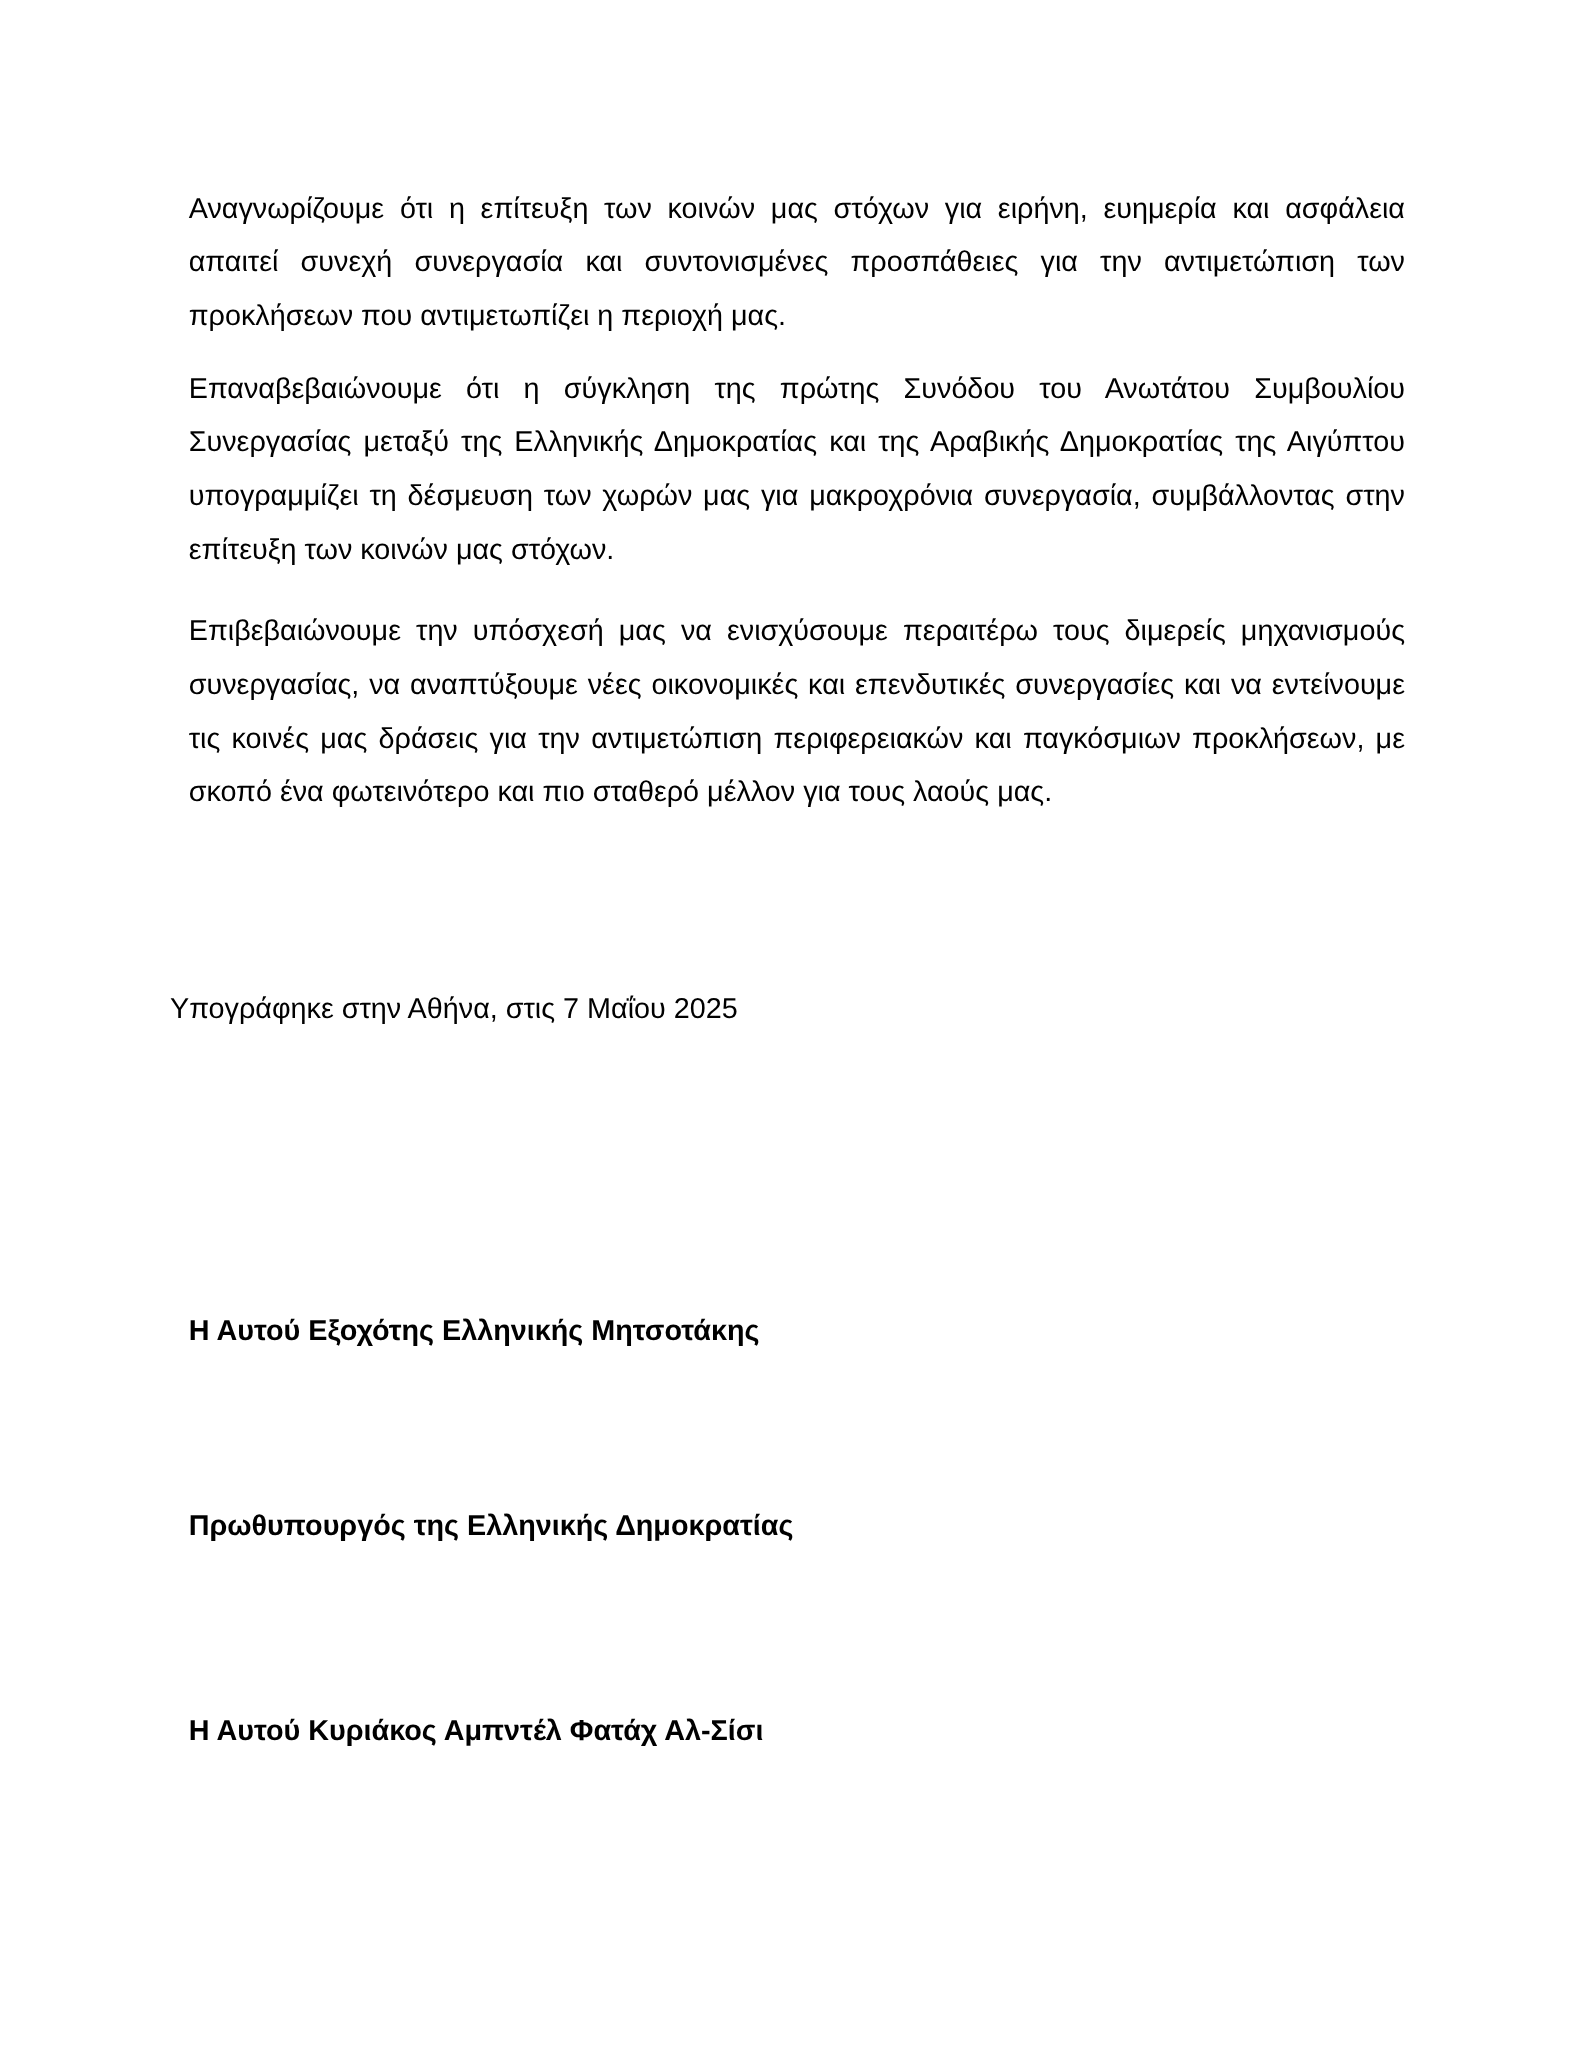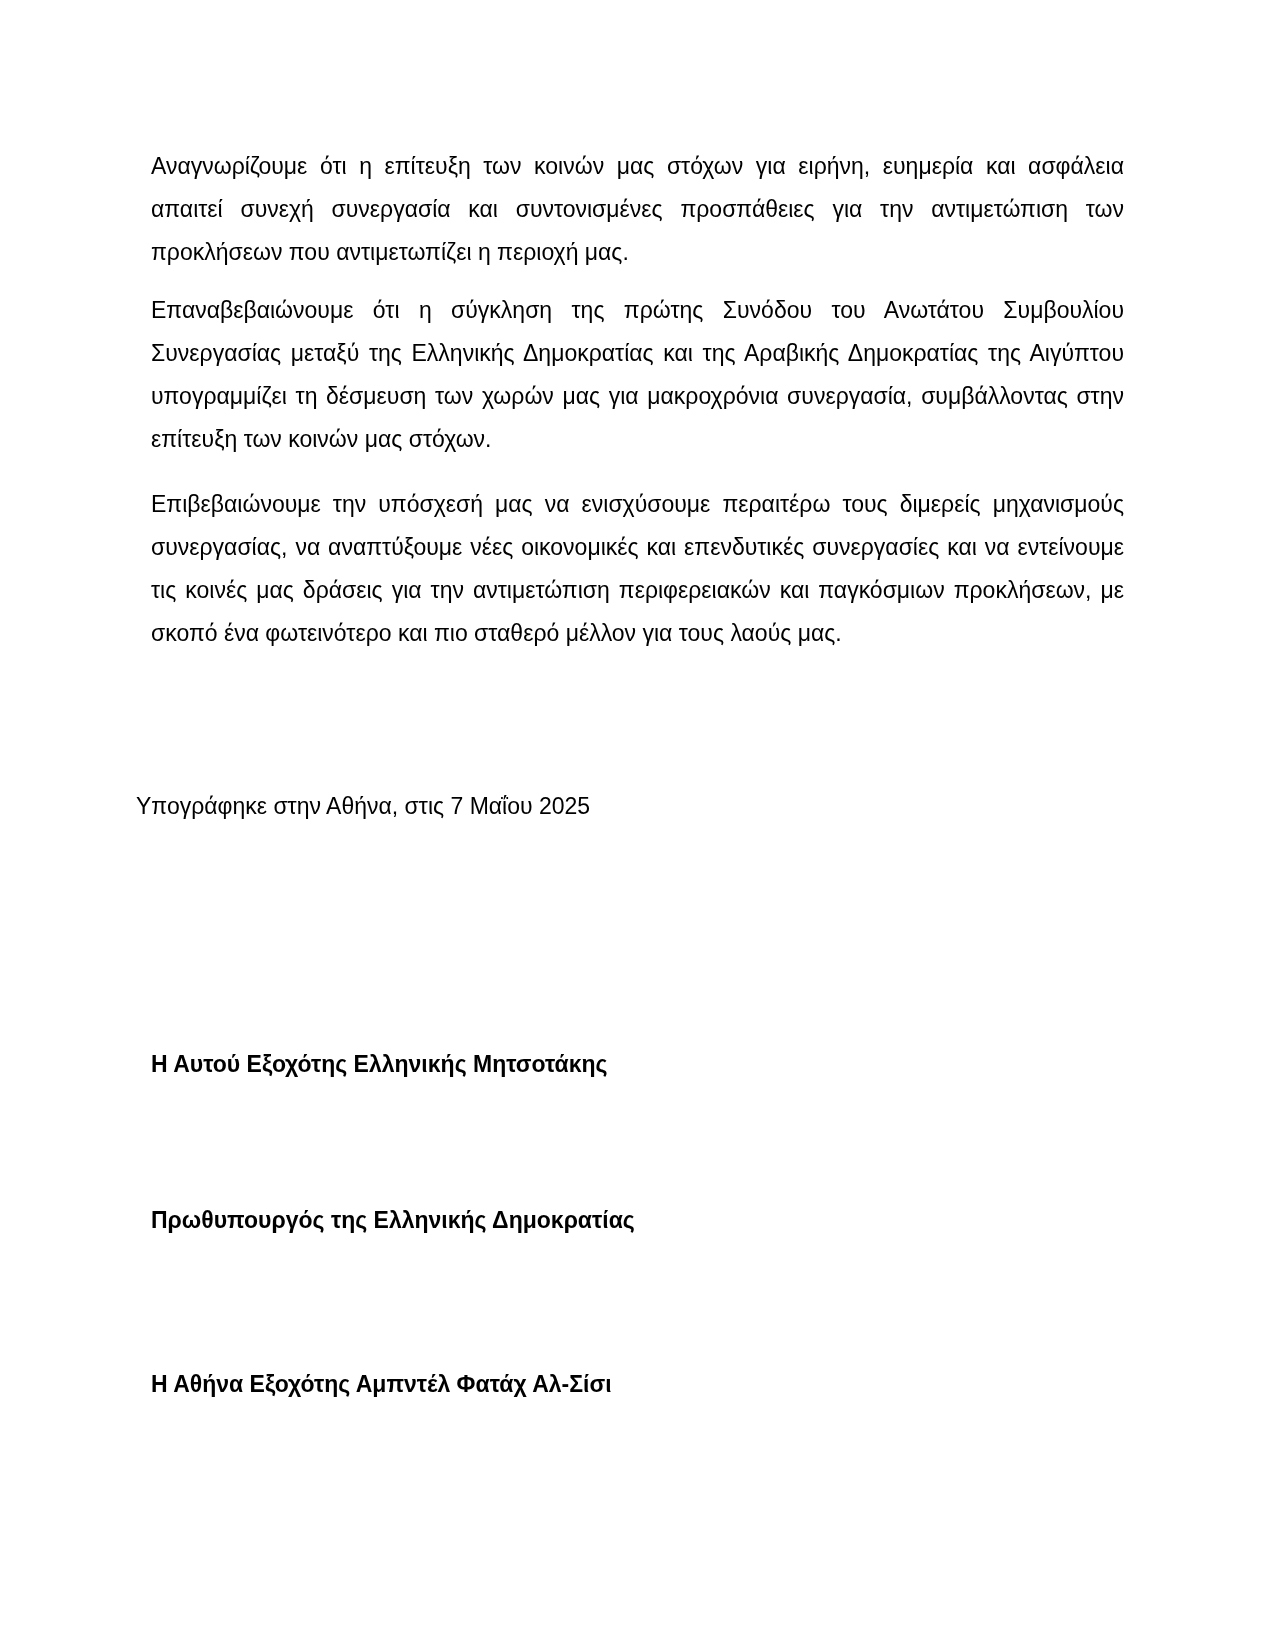--- a/index.html
+++ b/index.html
@@ -34,14 +34,14 @@
 
 <div class="page">
   <p class="body-text p1">Αναγνωρίζουμε ότι η επίτευξη των κοινών μας στόχων για ειρήνη, ευημερία και ασφάλεια απαιτεί συνεχή συνεργασία και συντονισμένες προσπάθειες για την αντιμετώπιση των προκλήσεων που αντιμετωπίζει η περιοχή μας.</p>
   <p class="body-text p3">Επιβεβαιώνουμε την υπόσχεσή μας να ενισχύσουμε περαιτέρω τους διμερείς μηχανισμούς συνεργασίας, να αναπτύξουμε νέες οικονομικές και επενδυτικές συνεργασίες και να εντείνουμε τις κοινές μας δράσεις για την αντιμετώπιση περιφερειακών και παγκόσμιων προκλήσεων, με σκοπό ένα φωτεινότερο και πιο σταθερό μέλλον για τους λαούς μας.</p>
   <p class="body-text p2">Επαναβεβαιώνουμε ότι η σύγκληση της πρώτης Συνόδου του Ανωτάτου Συμβουλίου Συνεργασίας μεταξύ της Ελληνικής Δημοκρατίας και της Αραβικής Δημοκρατίας της Αιγύπτου υπογραμμίζει τη δέσμευση των χωρών μας για μακροχρόνια συνεργασία, συμβάλλοντας στην επίτευξη των κοινών μας στόχων.</p>
 
   <p class="date">Υπογράφηκε στην Αθήνα, στις 7 Μαΐου 2025</p>
 
   <p class="sig s1">Η Αυτού Εξοχότης Ελληνικής Μητσοτάκης</p>
   <p class="sig s2">Πρωθυπουργός της Ελληνικής Δημοκρατίας</p>
-  <p class="sig s3">Η Αθήνα Εξοχότης Αμπντέλ Φατάχ Αλ-Σίσι</p>
+  <p class="sig s3">Η Αυτού Κυριάκος Αμπντέλ Φατάχ Αλ-Σίσι</p>
 </div>
 
 </body></html>

